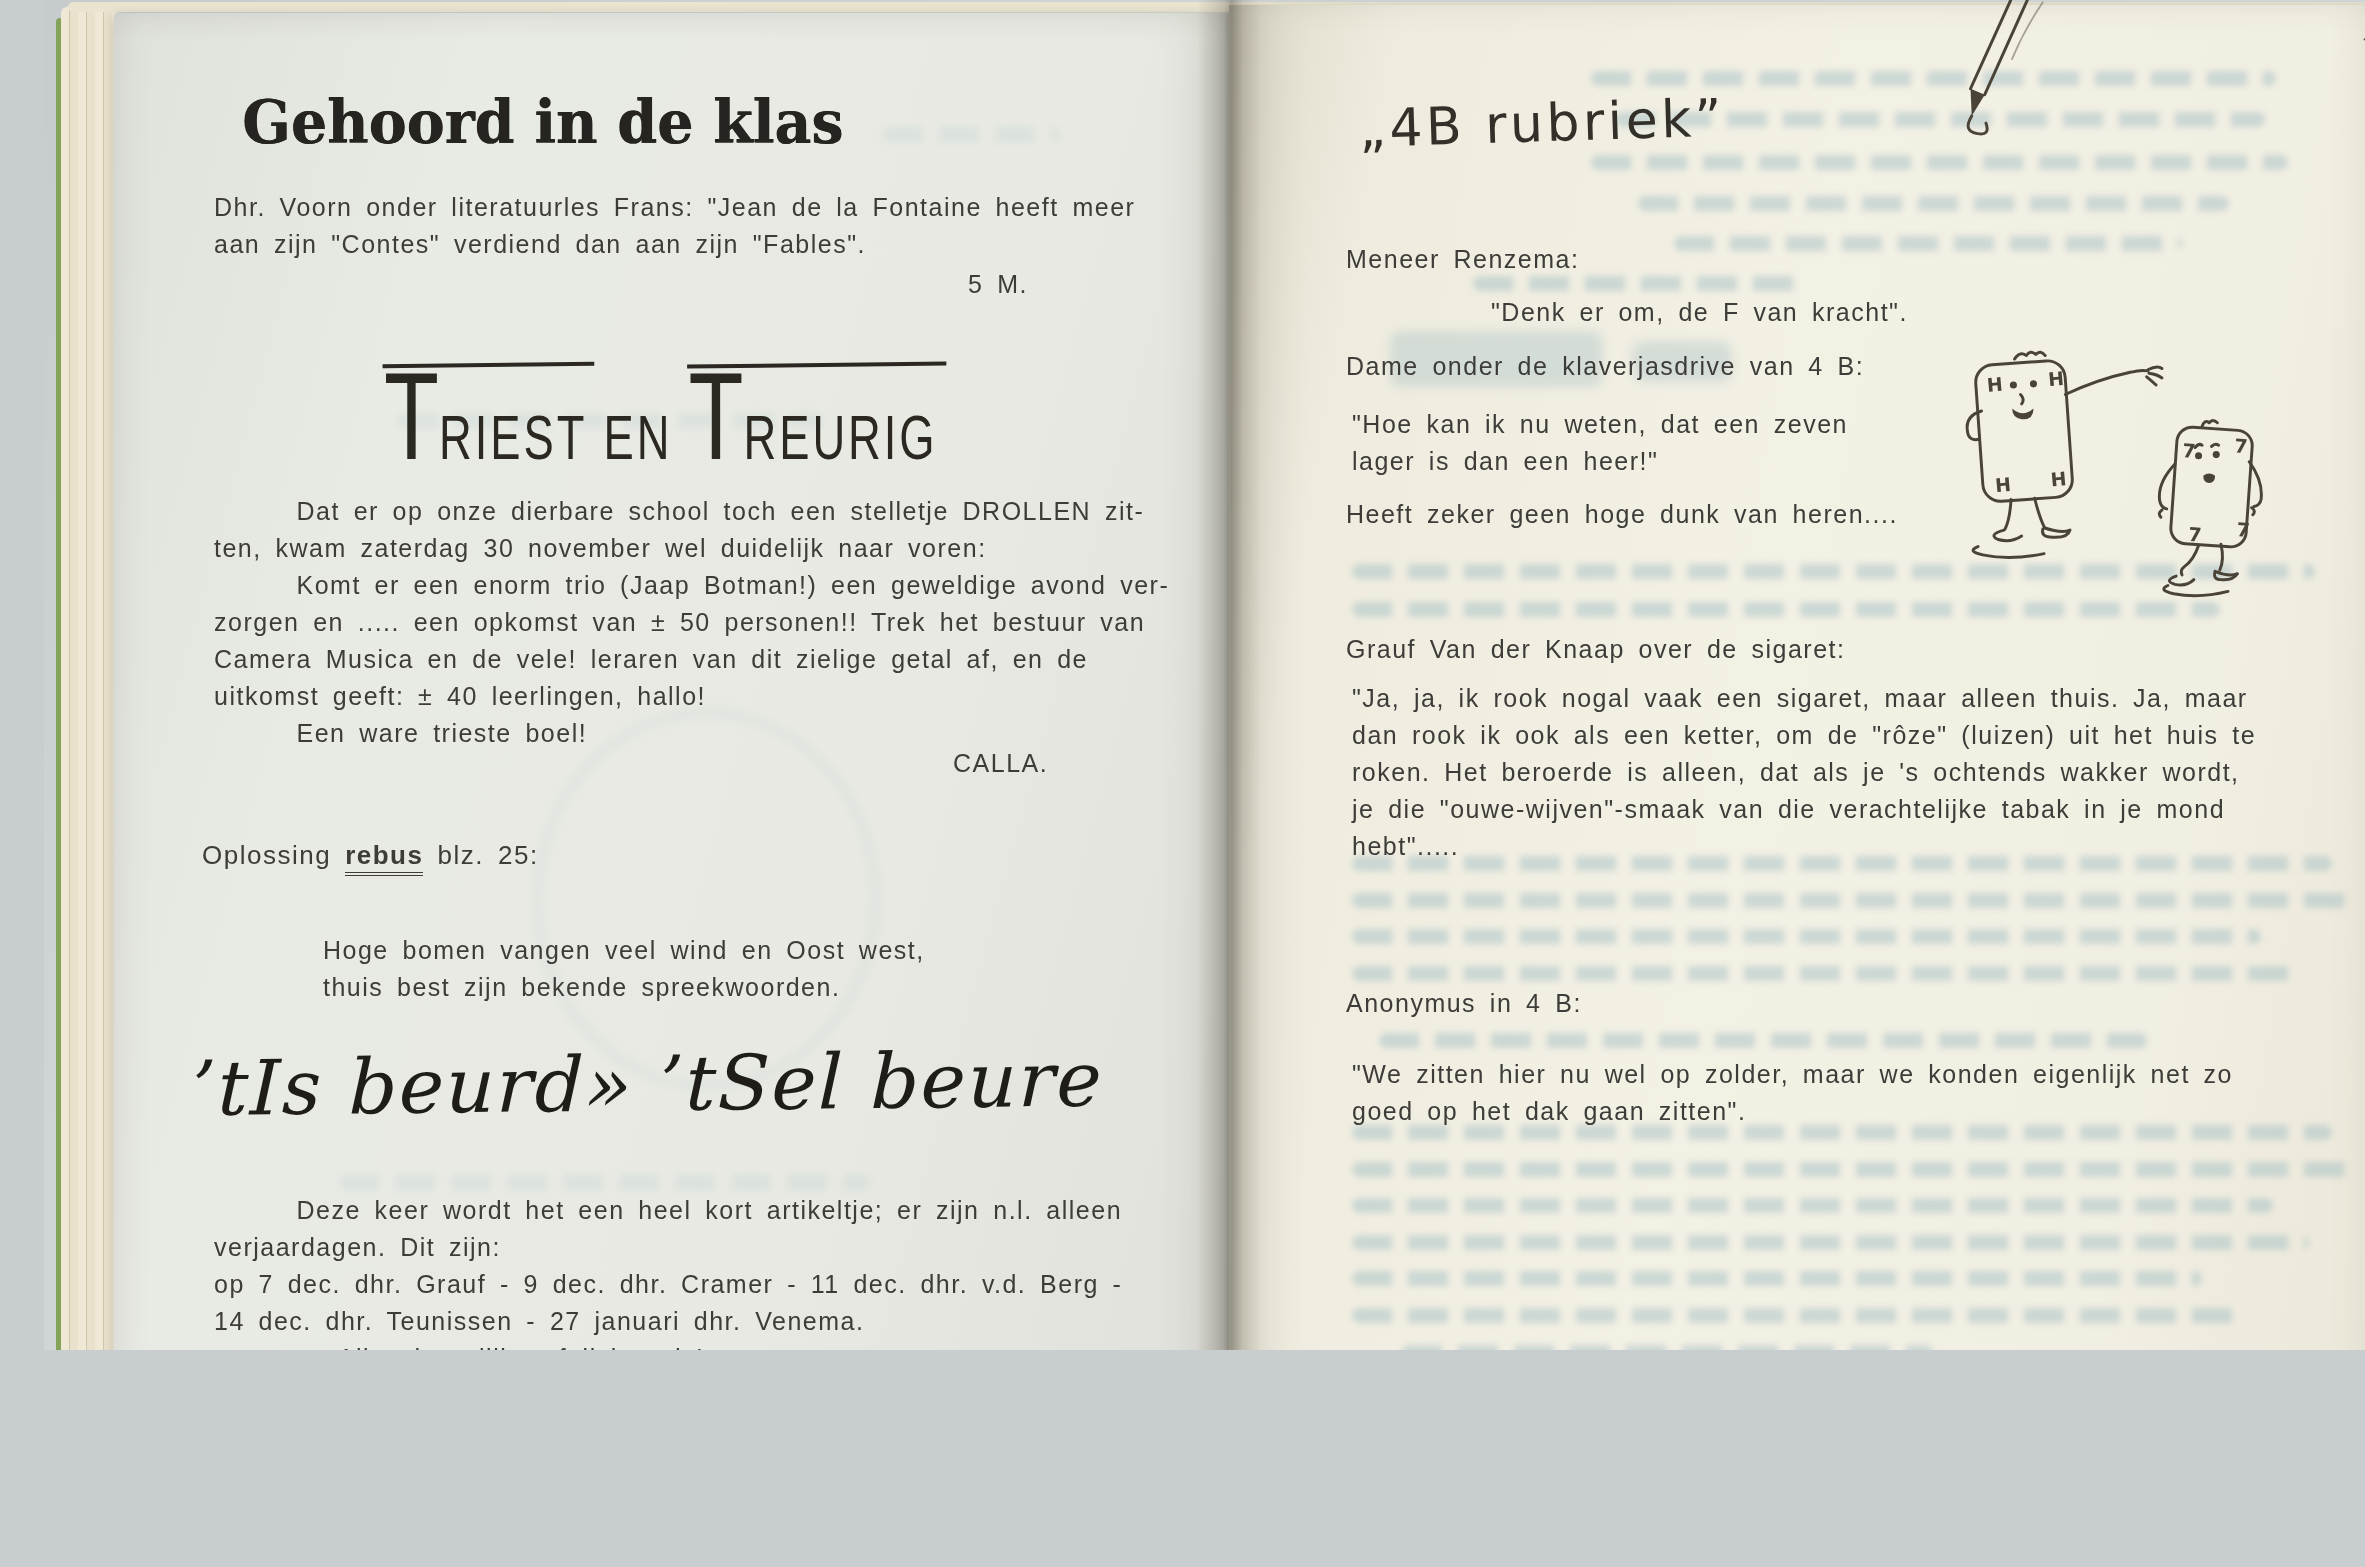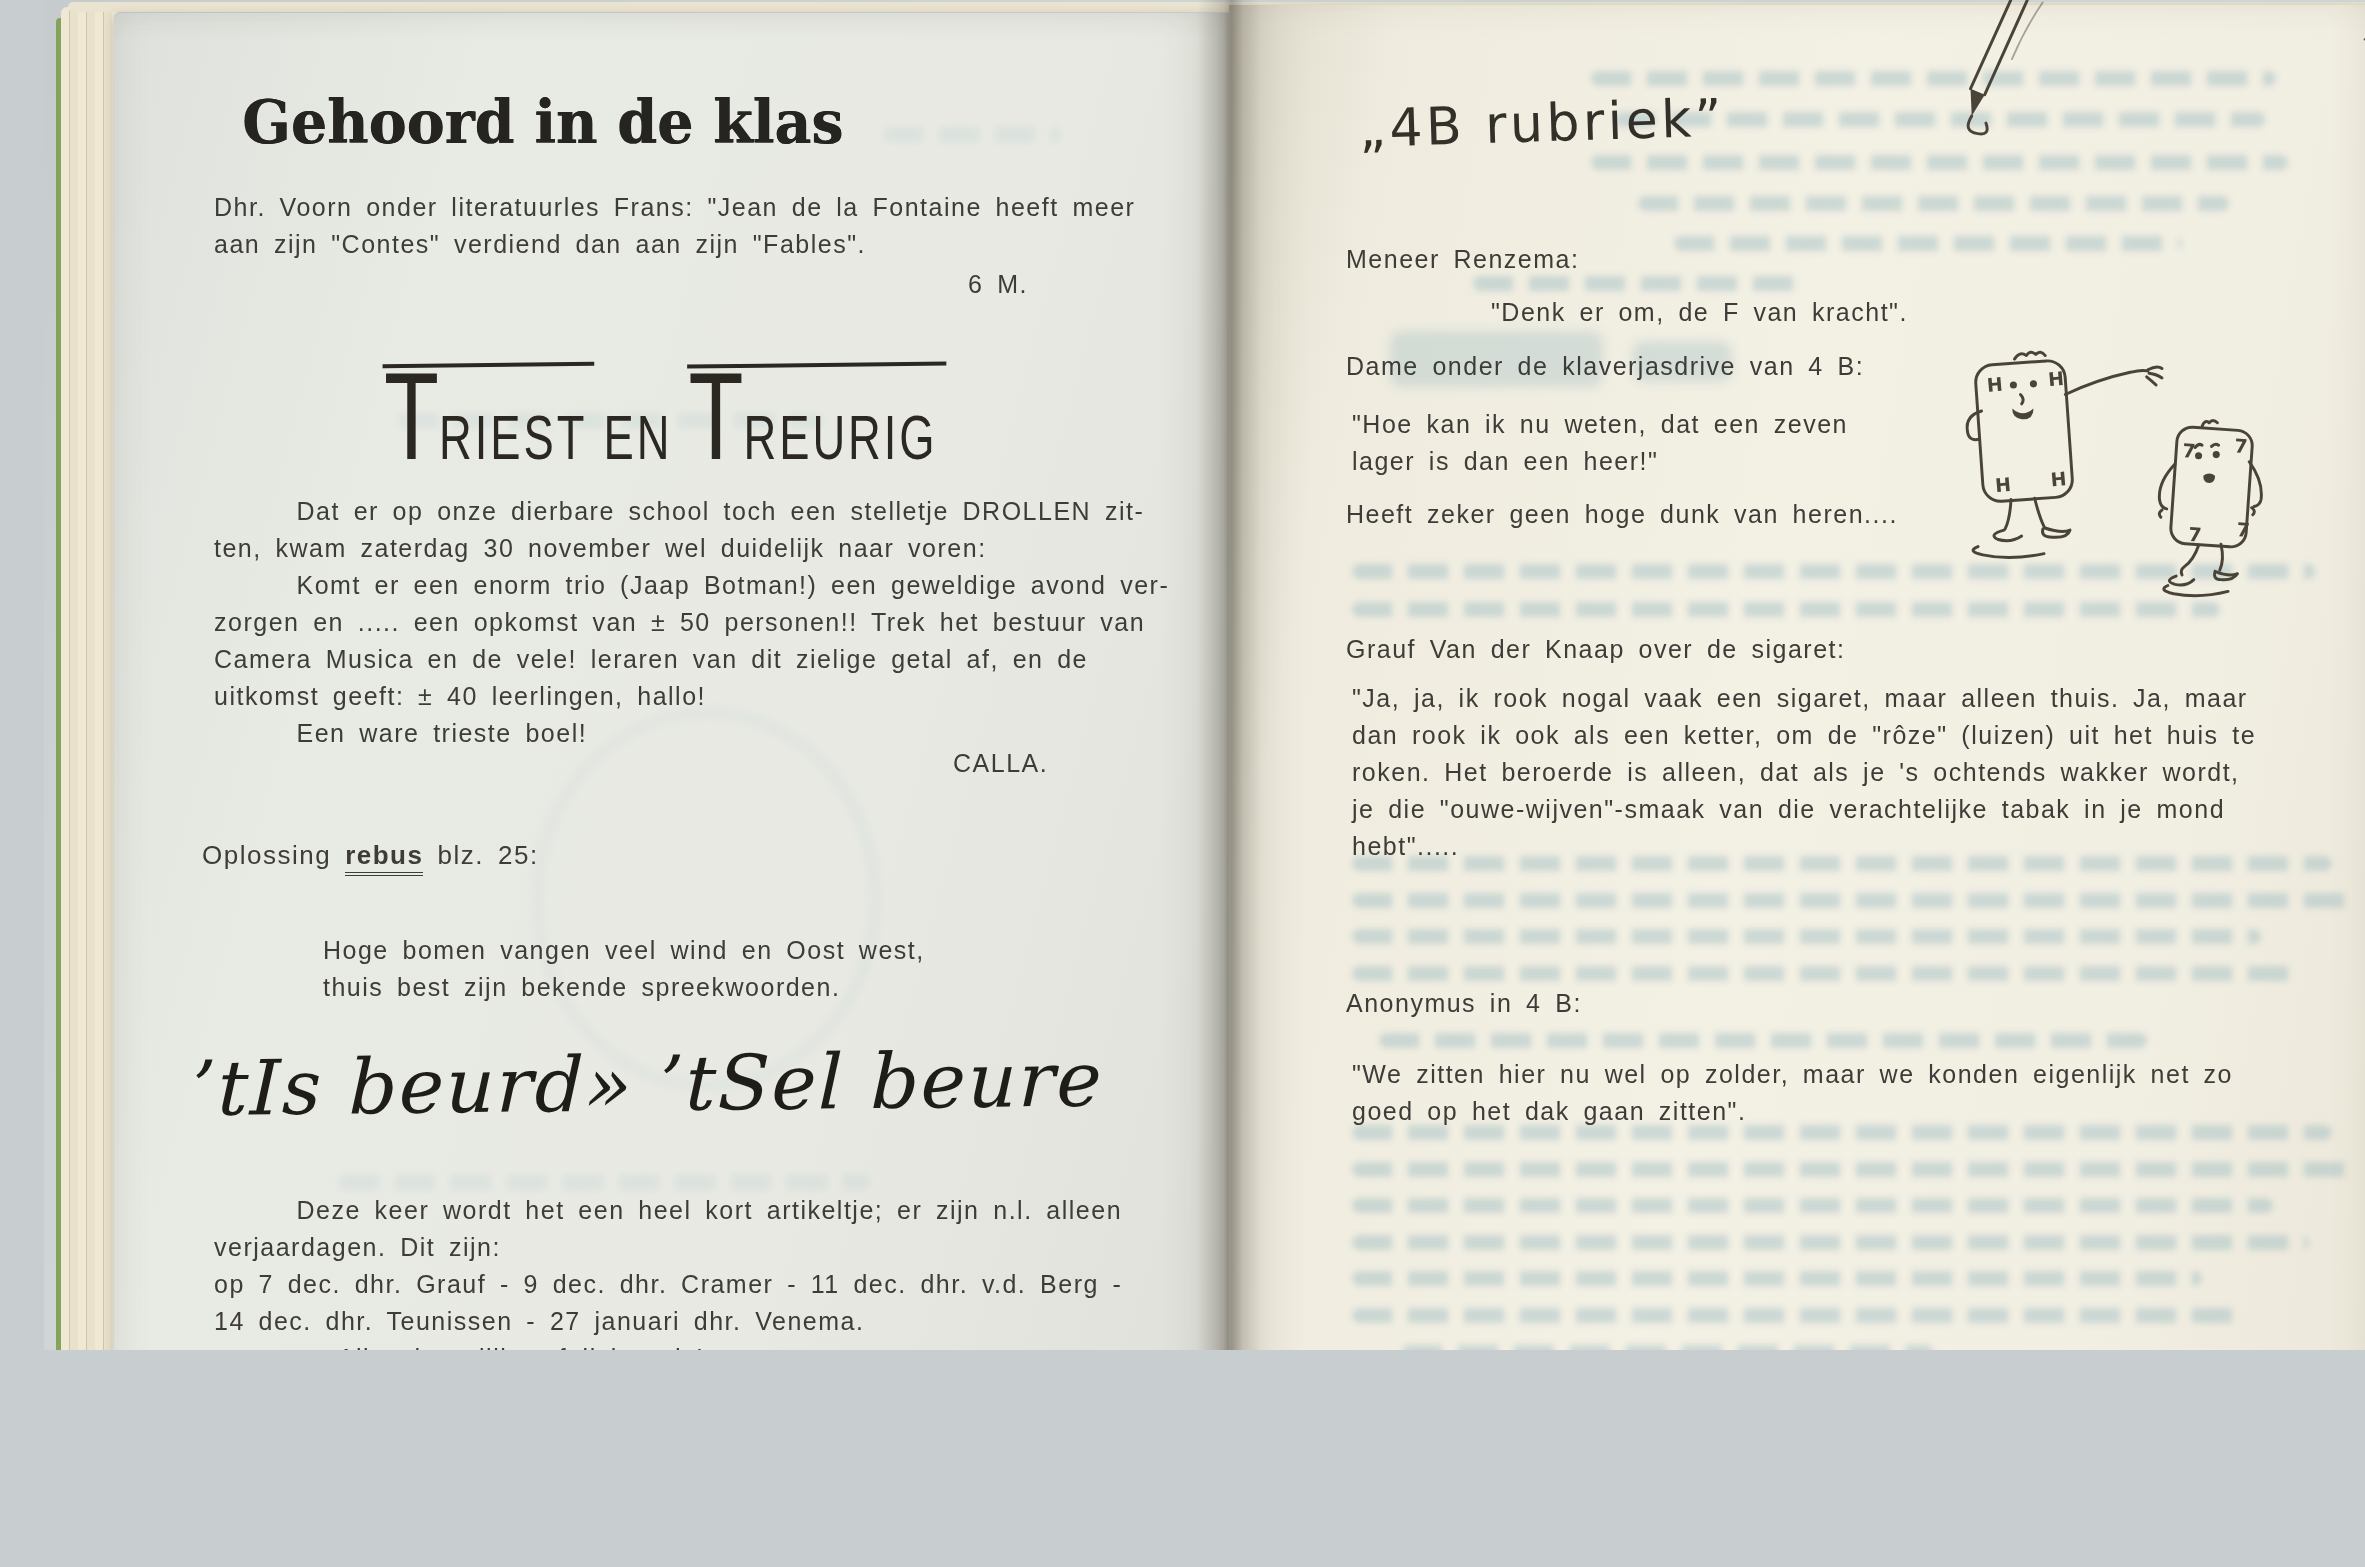--- a/index.html
+++ b/index.html
@@ -97,21 +97,21 @@
   <div class="ghost gline" style="left:1308px;top:1198px;width:921px;"></div>
   <div class="ghost gline" style="left:1308px;top:1235px;width:957px;"></div>
   <div class="ghost gline" style="left:1308px;top:1271px;width:850px;"></div>
   <div class="ghost gline" style="left:1308px;top:1308px;width:886px;"></div>
   <div class="ghost gline" style="left:1358px;top:1345px;width:531px;"></div>
 
   <div class="blackletter" style="left:198px;top:90px;">Gehoord in de klas</div>
 
   <div class="t" style="left:170px;top:189px;width:980px;">Dhr. Voorn onder literatuurles Frans: "Jean de la Fontaine heeft meer
 aan zijn "Contes" verdiend dan aan zijn "Fables".</div>
-  <div class="t sig" style="left:924px;top:266px;">6 M.</div>
+  <div class="t sig" style="left:924px;top:266px;">5 M.</div>
 
   <div class="triest-wrap" style="left:340px;top:354px;">
     <span class="tword"><span class="bigT">T</span><span class="trest">RIEST</span></span><span class="tmid">EN</span><span class="tword"><span class="bigT">T</span><span class="trest">REURIG</span></span>
   </div>
 
   <div class="t" style="left:170px;top:493px;width:980px;">      Dat er op onze dierbare school toch een stelletje DROLLEN zit-
 ten, kwam zaterdag 30 november wel duidelijk naar voren:
       Komt er een enorm trio (Jaap Botman!) een geweldige avond ver-
 zorgen en ..... een opkomst van ± 50 personen!! Trek het bestuur van
 Camera Musica en de vele! leraren van dit zielige getal af, en de

